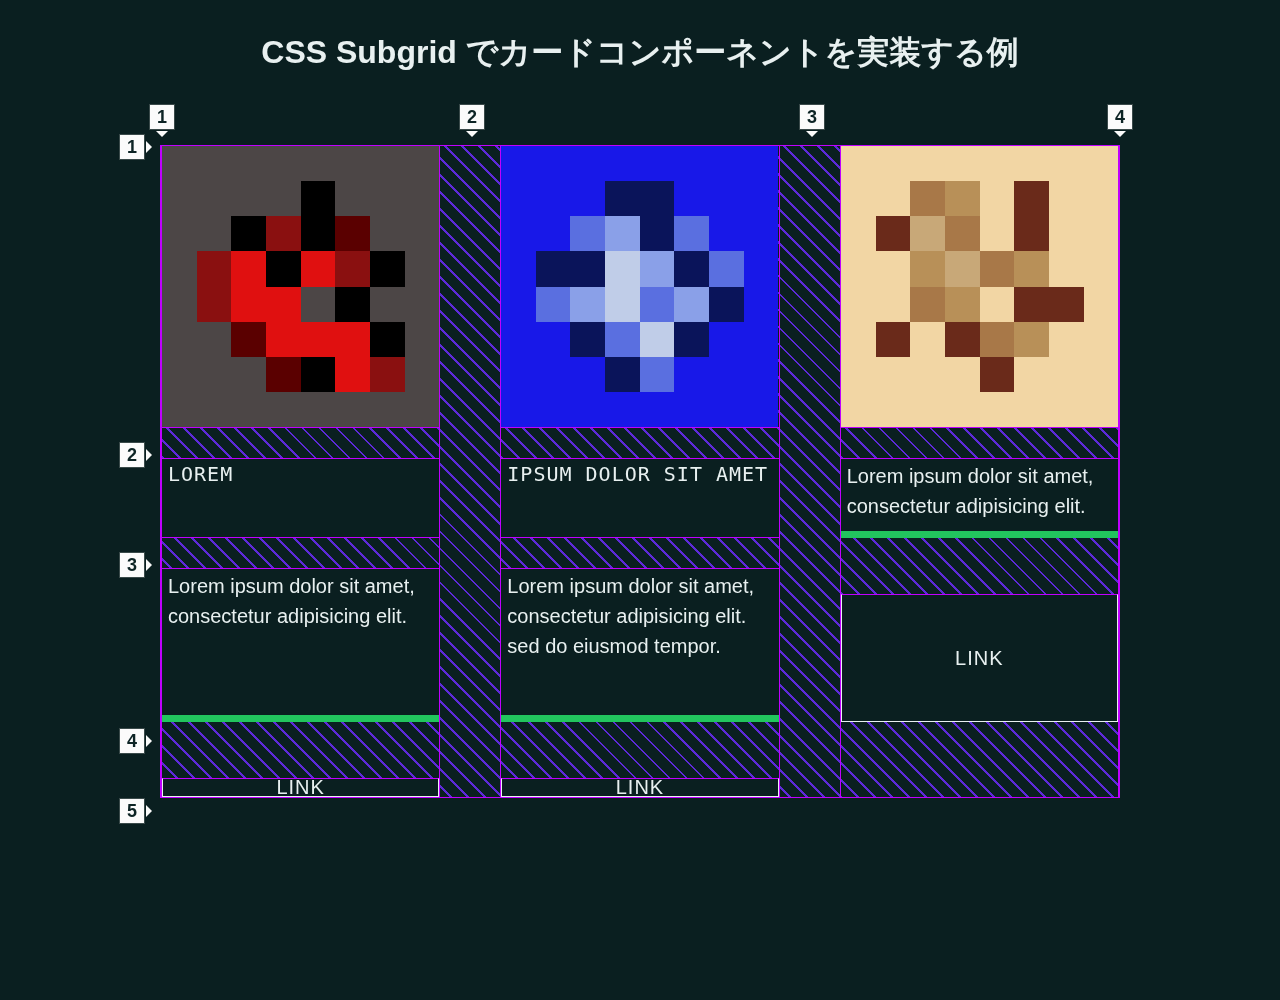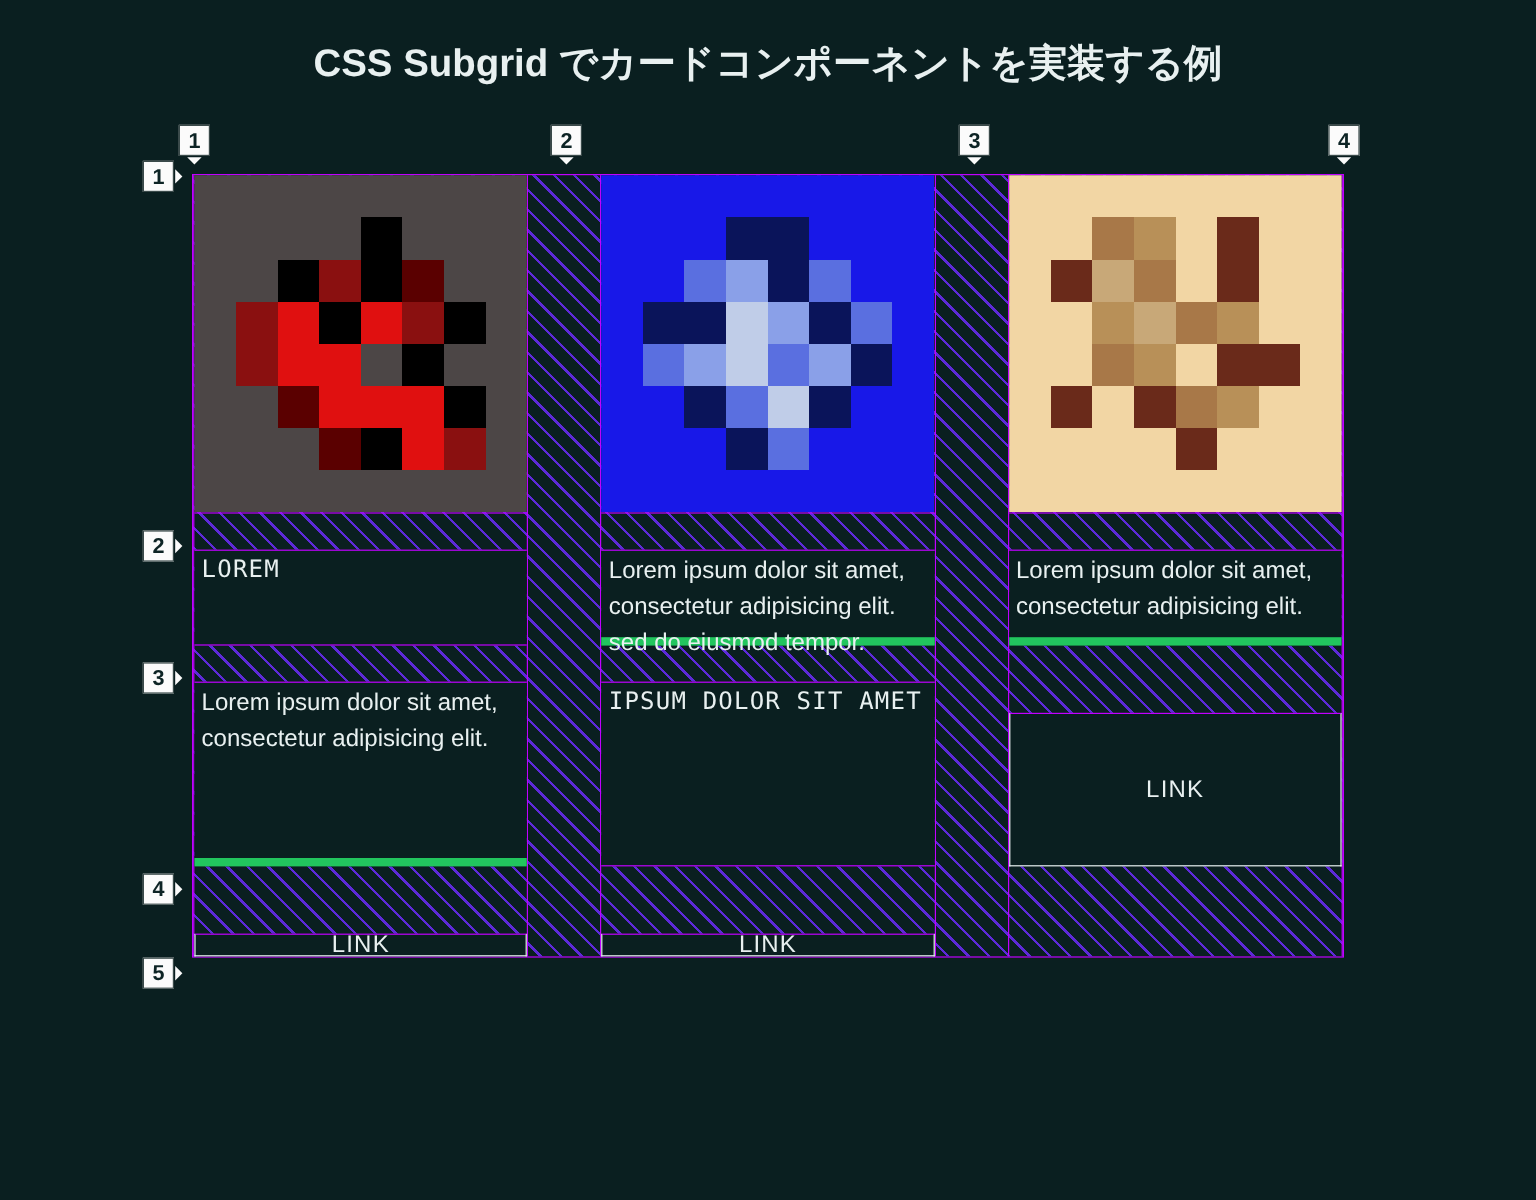--- a/index.html
+++ b/index.html
@@ -189,22 +189,22 @@
             <rect x="5" y="4" width="1" height="1" fill="#8aa0e8"></rect>
             <rect x="6" y="4" width="1" height="1" fill="#0a145a"></rect>
           <rect x="2" y="5" width="1" height="1" fill="#0a145a"></rect>
             <rect x="3" y="5" width="1" height="1" fill="#5a6fe0"></rect>
             <rect x="4" y="5" width="1" height="1" fill="#c0cde8"></rect>
             <rect x="5" y="5" width="1" height="1" fill="#0a145a"></rect>
           <rect x="3" y="6" width="1" height="1" fill="#0a145a"></rect>
             <rect x="4" y="6" width="1" height="1" fill="#5a6fe0"></rect>
         </svg>
       </div>
+      <div class="cell title-cell">IPSUM DOLOR SIT AMET</div>
       <div class="cell body-cell">Lorem ipsum dolor sit amet, consectetur adipisicing elit. sed do eiusmod tempor.</div>
-      <div class="cell title-cell">IPSUM DOLOR SIT AMET</div>
       <div class="cell link-cell">LINK</div>
     </div>
 
     <div class="card">
       <div class="cell img-cell">
         <svg class="pixelart" viewBox="0 0 8 8" preserveAspectRatio="none" shape-rendering="crispEdges">
           <rect width="8" height="8" fill="#f2d6a4"></rect>
           <rect x="2" y="1" width="1" height="1" fill="#a87848"></rect>
             <rect x="3" y="1" width="1" height="1" fill="#b89058"></rect>
             <rect x="5" y="1" width="1" height="1" fill="#6a2a1a"></rect>

